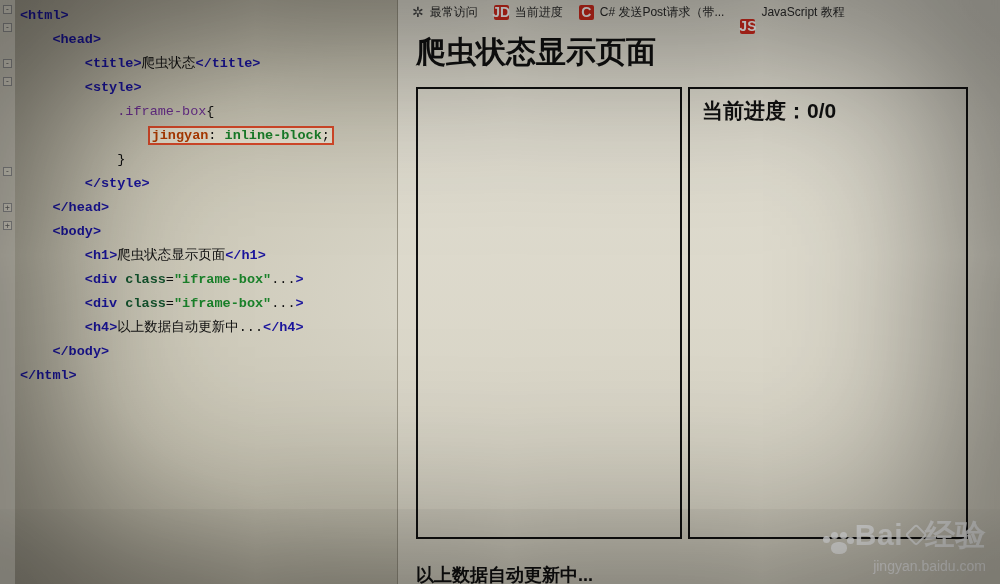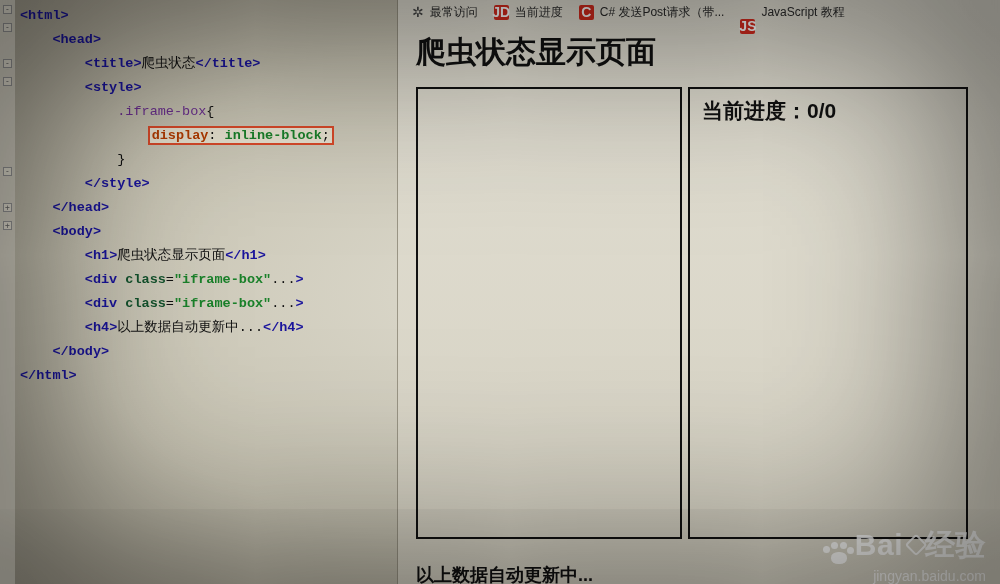--- a/index.html
+++ b/index.html
@@ -88,21 +88,21 @@
     background: transparent;
     display: inline-block;
     padding: 8px 12px;
     font-size: 21px;
     font-weight: bold;
   }
   .iframe-box.left { width: 266px; }
   .iframe-box.right { width: 280px; }
   .update-text { font-size: 18px; font-weight: bold; margin-top: 24px; }
   .watermark {
-    position: absolute; right: 14px; bottom: 0;
+    position: absolute; right: 14px; bottom: 10px;
     color: rgba(255,255,255,0.85);
     text-align: right;
     font-family: Arial, sans-serif;
     z-index: 50;
     pointer-events: none;
   }
   .watermark .brand { font-size: 30px; font-weight: bold; letter-spacing: 0.5px; display:flex; align-items:flex-end; gap:4px; justify-content:flex-end;}
   .watermark .paw {
     width: 28px; height: 24px; position: relative; display:inline-block;
   }
@@ -124,21 +124,21 @@
       <div class="fold-marker" style="top:77px">-</div>
       <div class="fold-marker" style="top:167px">-</div>
       <div class="fold-marker" style="top:203px">+</div>
       <div class="fold-marker" style="top:221px">+</div>
     </div>
     <div class="code"><span class="punct">&lt;</span><span class="tag">html</span><span class="punct">&gt;</span>
     <span class="punct">&lt;</span><span class="tag">head</span><span class="punct">&gt;</span>
         <span class="punct">&lt;</span><span class="tag">title</span><span class="punct">&gt;</span><span class="text">爬虫状态</span><span class="punct">&lt;/</span><span class="tag">title</span><span class="punct">&gt;</span>
         <span class="punct">&lt;</span><span class="tag">style</span><span class="punct">&gt;</span>
             <span class="sel">.<span>iframe-box</span></span>{
-                <span class="highlight"><span class="prop">display</span>: <span class="val">inline-block</span>;</span>
+                <span class="highlight"><span class="prop">jingyan</span>: <span class="val">inline-block</span>;</span>
             }
         <span class="punct">&lt;/</span><span class="tag">style</span><span class="punct">&gt;</span>
     <span class="punct">&lt;/</span><span class="tag">head</span><span class="punct">&gt;</span>
     <span class="punct">&lt;</span><span class="tag">body</span><span class="punct">&gt;</span>
         <span class="punct">&lt;</span><span class="tag">h1</span><span class="punct">&gt;</span><span class="text">爬虫状态显示页面</span><span class="punct">&lt;/</span><span class="tag">h1</span><span class="punct">&gt;</span>
         <span class="punct">&lt;</span><span class="tag">div</span> <span class="attr-name">class</span>=<span class="attr-val">"iframe-box"</span><span class="text">...</span><span class="punct">&gt;</span>
         <span class="punct">&lt;</span><span class="tag">div</span> <span class="attr-name">class</span>=<span class="attr-val">"iframe-box"</span><span class="text">...</span><span class="punct">&gt;</span>
         <span class="punct">&lt;</span><span class="tag">h4</span><span class="punct">&gt;</span><span class="text">以上数据自动更新中...</span><span class="punct">&lt;/</span><span class="tag">h4</span><span class="punct">&gt;</span>
     <span class="punct">&lt;/</span><span class="tag">body</span><span class="punct">&gt;</span>
 <span class="punct">&lt;/</span><span class="tag">html</span><span class="punct">&gt;</span></div>

